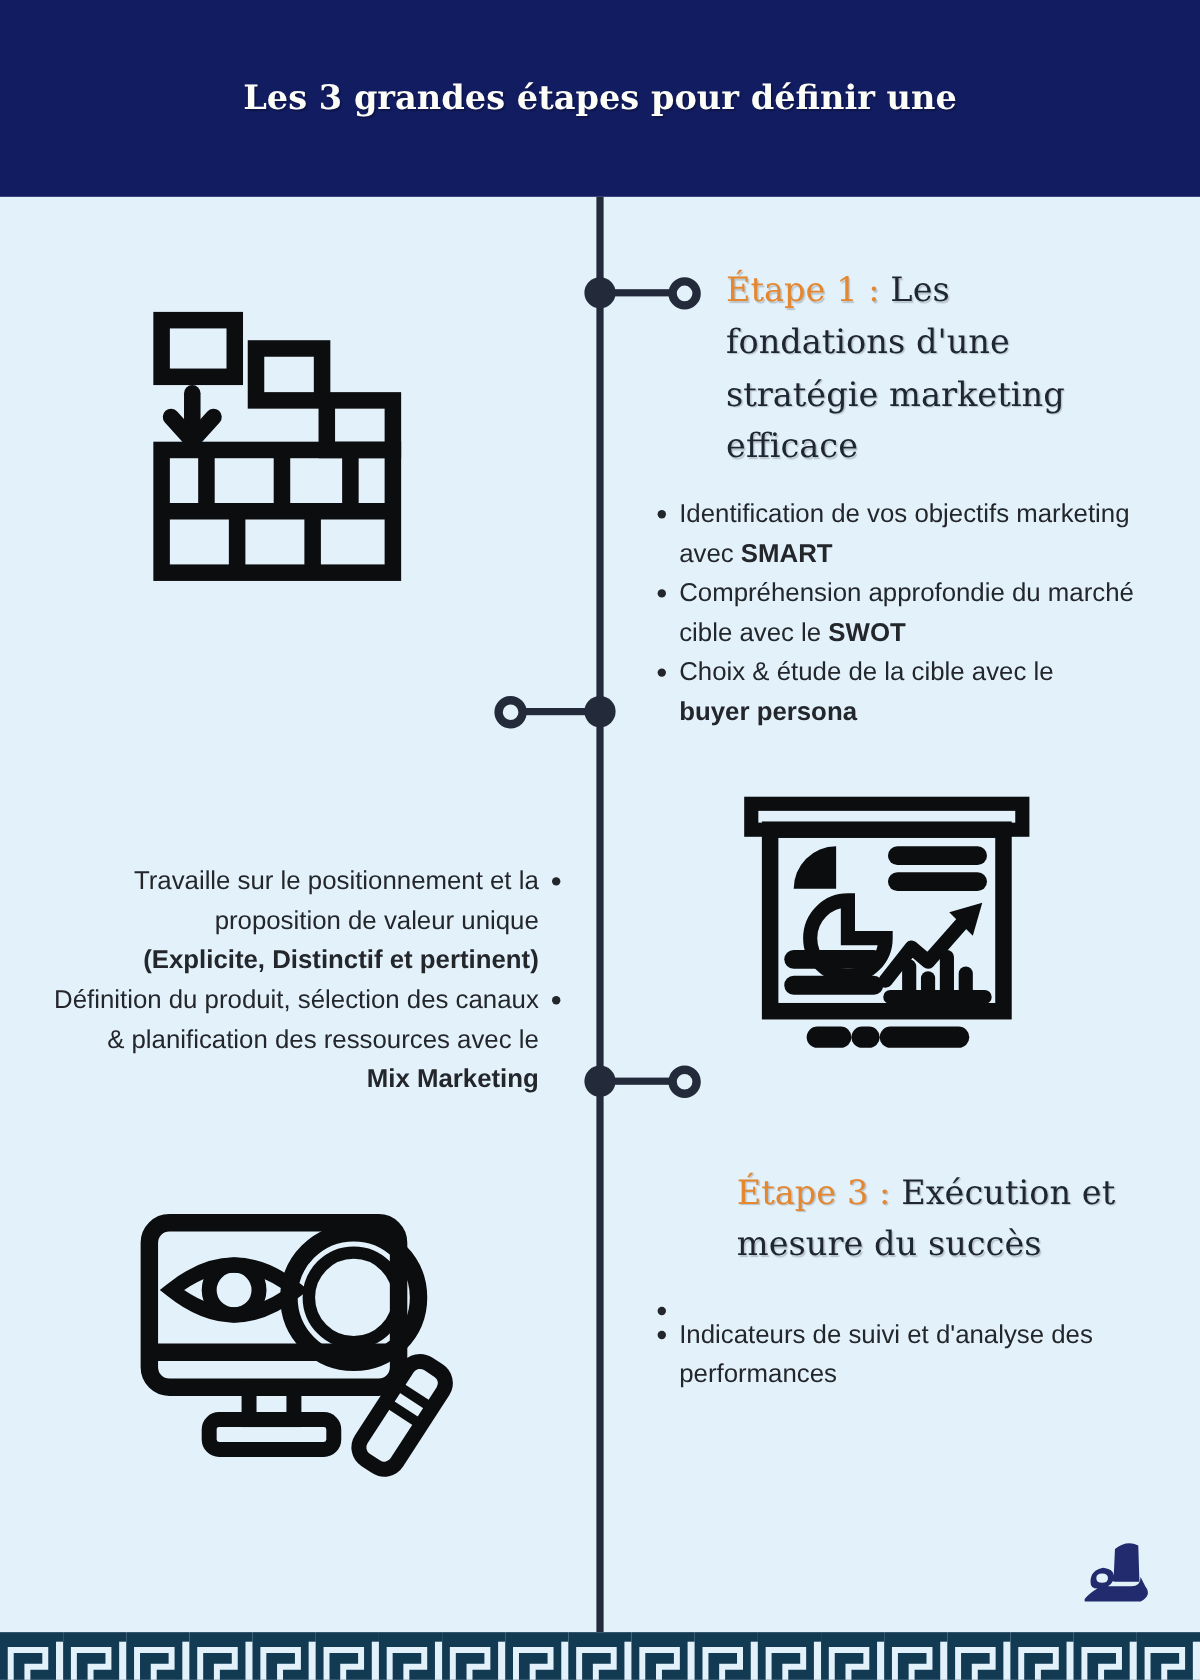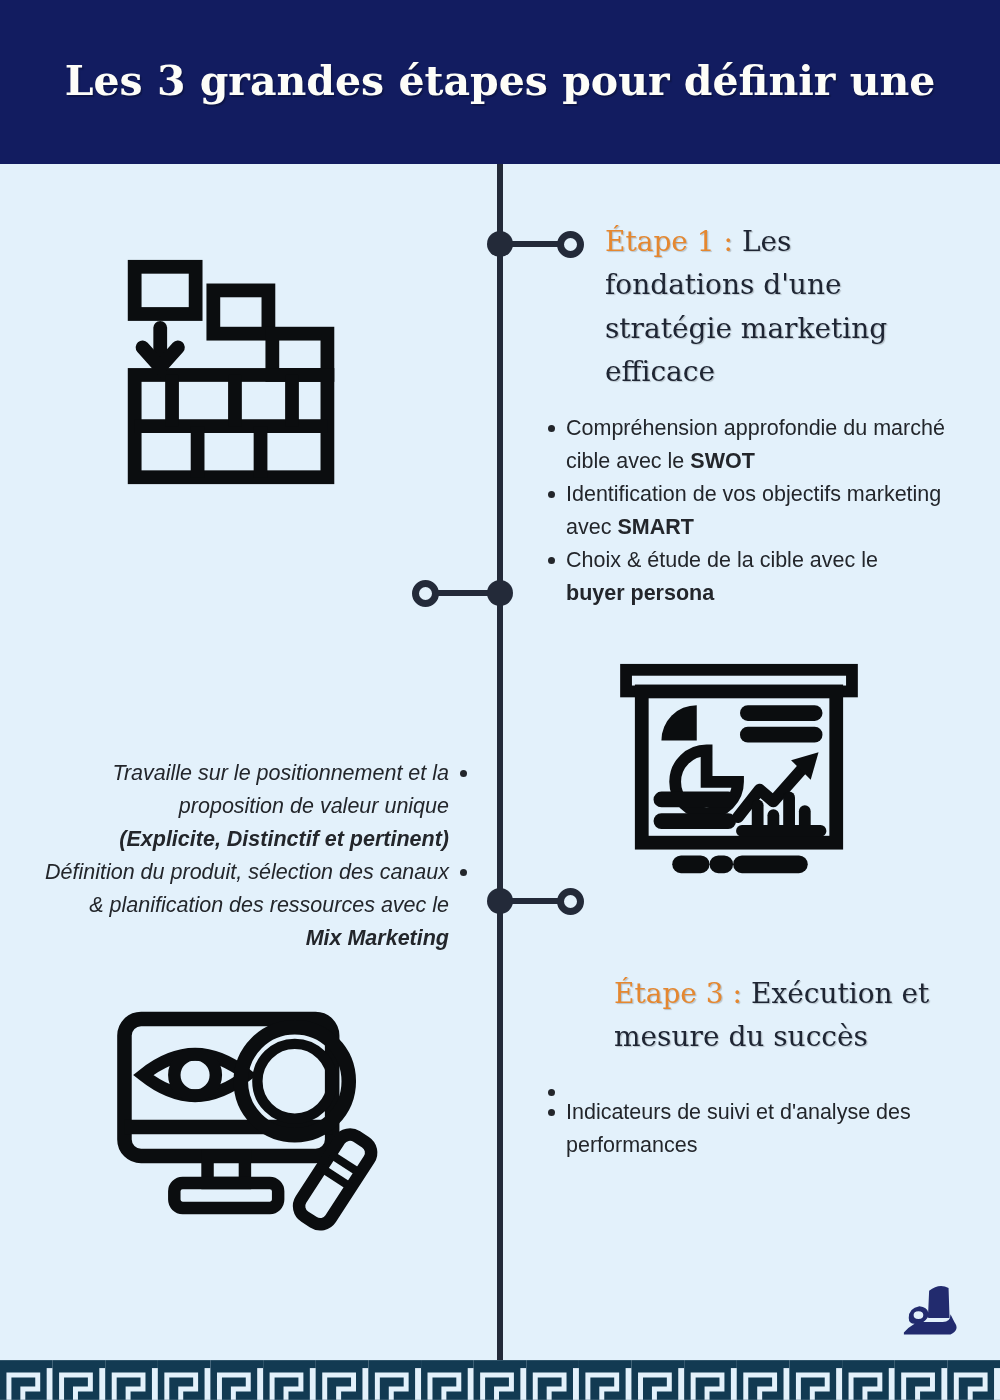--- a/index.html
+++ b/index.html
@@ -7,21 +7,21 @@
     position:relative;width:1000px;height:1400px;overflow:hidden;
     background:#e3f1fb;font-family:"Liberation Sans","DejaVu Sans",sans-serif;
   }
   
   .header{
     position:absolute;left:0;top:0;width:1000px;height:164px;background:#121c60;
     display:flex;flex-direction:column;align-items:center;justify-content:center;gap:8px;
     font-family:"DejaVu Serif","Liberation Serif",serif;font-weight:700;
     text-shadow:1.5px 1.5px 1px rgba(0,0,0,0.25);
   }
-  .header .l1{color:#fdfdf8;font-size:41px;line-height:1.1;}
+  .header .l1{color:#fdfdf8;font-size:28px;line-height:1.1;}
   .header .l2{color:#e5872f;font-size:41px;line-height:1.1;}
   
   .vline{position:absolute;left:497px;top:164px;width:6px;height:1196px;background:#232a39;}
   .dot{position:absolute;width:26px;height:26px;border-radius:50%;background:#232a39;}
   .hline{position:absolute;height:6px;background:#232a39;}
   .ring{position:absolute;width:13px;height:13px;border:7px solid #232a39;border-radius:50%;background:#e3f1fb;}
   
   .step-title{
     position:absolute;font-family:"DejaVu Serif","Liberation Serif",serif;font-weight:400;
     font-size:28px;line-height:1.55;color:#1e2533;text-shadow:1.2px 1.2px 1px rgba(0,0,0,0.2);
@@ -65,25 +65,25 @@
   <div class="dot" style="left:487px;top:888px;"></div>
   <div class="hline" style="left:503px;top:898px;width:57px;"></div>
   <div class="ring" style="left:557px;top:888px;"></div>
 
   <div class="step-title" style="left:605px;top:220px;width:340px;">
     <span class="etape">Étape 1 :</span><span>Les fondations d'une stratégie marketing efficace</span>
   </div>
   <ul class="blist" style="left:548px;top:412px;width:412px;">
       <li>
         <span class="dotb"></span>
+        <span class="txt"><span>Identification de vos objectifs marketing avec </span><span class="b">SMART</span></span>
+      </li>
+      <li>
+        <span class="dotb"></span>
         <span class="txt"><span>Compréhension approfondie du marché cible avec le </span><span class="b">SWOT</span></span>
-      </li>
-      <li>
-        <span class="dotb"></span>
-        <span class="txt"><span>Identification de vos objectifs marketing avec </span><span class="b">SMART</span></span>
       </li>
       <li>
         <span class="dotb"></span>
         <span class="txt"><span>Choix &amp; étude de la cible avec le </span><span class="b">buyer persona</span></span>
       </li>
     </ul>
 
   <div class="icon" style="left:115px;top:253px;width:236px;height:240px;">
     <svg viewBox="0 0 120 122" fill="none" stroke="#0b0d0f" stroke-width="7" stroke-linejoin="miter">
       <rect x="10" y="7" width="31" height="24"></rect>
@@ -96,21 +96,21 @@
       <line x1="90" y1="62" x2="90" y2="88"></line>
       <line x1="42" y1="88" x2="42" y2="114"></line>
       <line x1="74" y1="88" x2="74" y2="114"></line>
       <g stroke-linecap="round">
         <line x1="23" y1="38" x2="23" y2="55"></line>
         <polyline points="14,48 23,58 32,48"></polyline>
       </g>
     </svg>
   </div>
 
-  <ul class="blist list-right" style="left:25px;top:757px;width:442px;font-style:italic;">
+  <ul class="blist list-right" style="left:25px;top:718px;width:442px;">
       <li>
         <span class="dotb"></span>
         <span class="txt"><span>Travaille sur le positionnement et la proposition de valeur unique </span><span class="b">(Explicite, Distinctif et pertinent)</span></span>
       </li>
       <li>
         <span class="dotb"></span>
         <span class="txt"><span>Définition du produit, sélection des canaux &amp; planification des ressources avec le </span><span class="b">Mix Marketing</span></span>
       </li>
     </ul>
 

